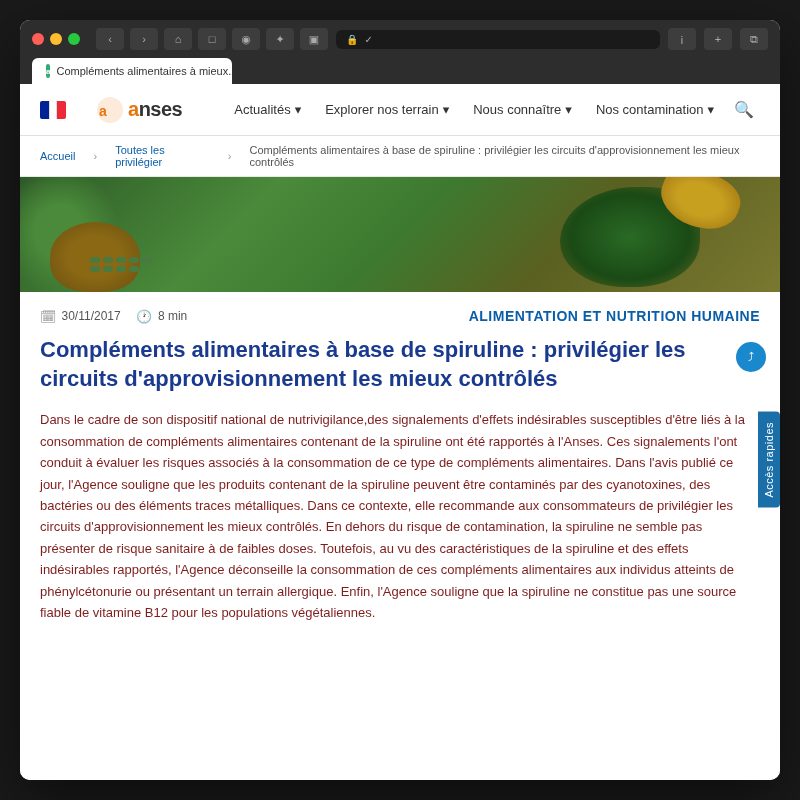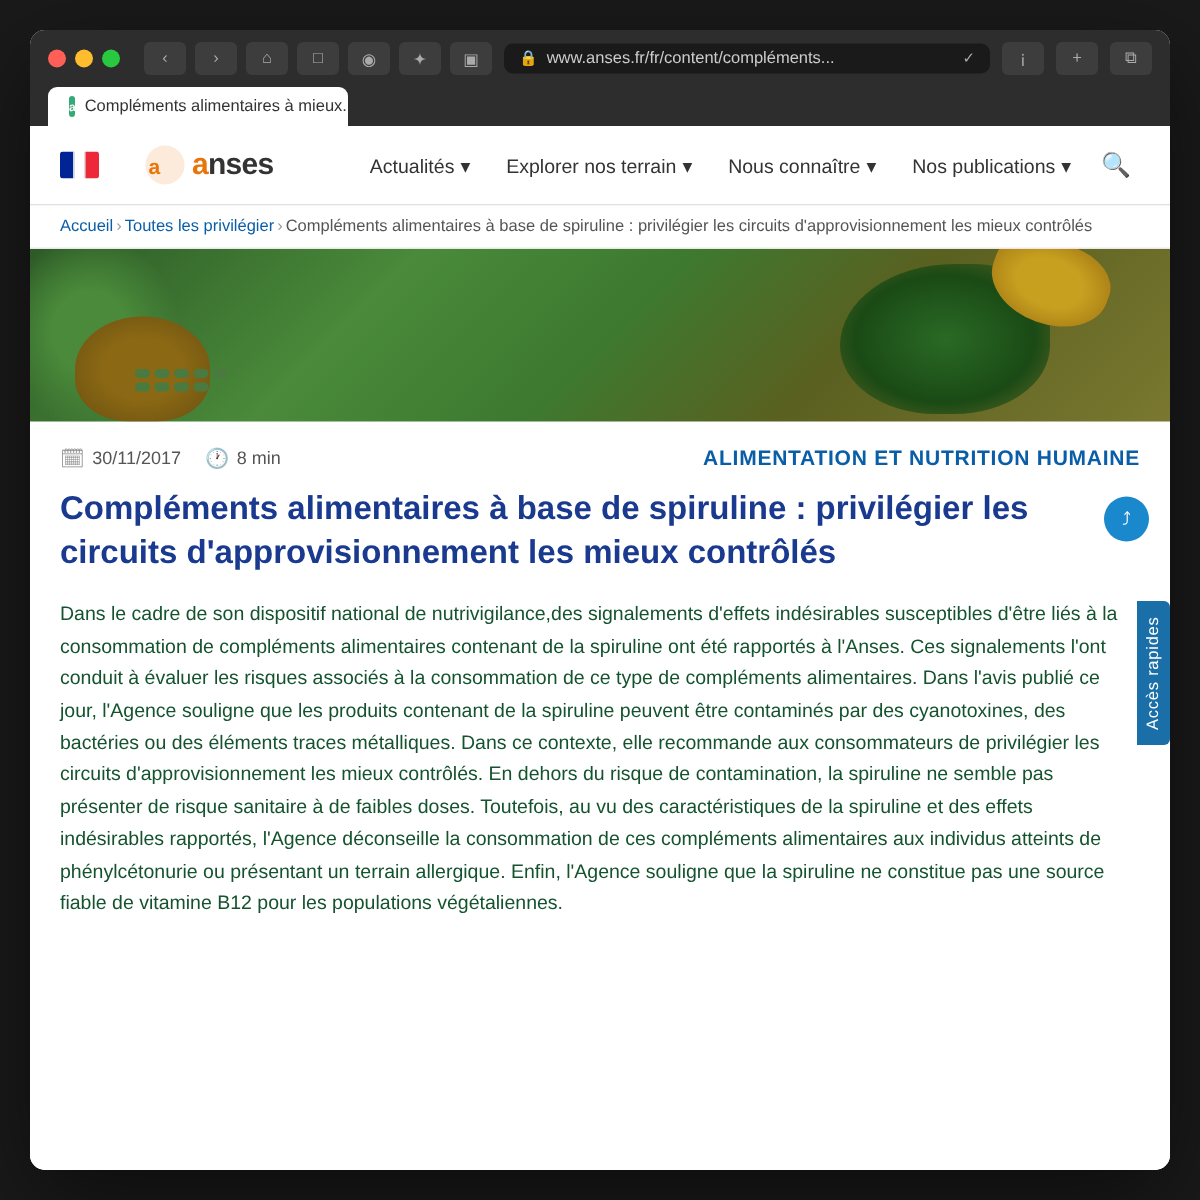--- a/index.html
+++ b/index.html
@@ -209,21 +209,21 @@
 
     
     .breadcrumb {
       padding: 8px 20px;
       background: #fff;
       border-bottom: 1px solid #e8e8e8;
       font-size: 11px;
       color: #666;
       display: flex;
       align-items: center;
-      gap: 2px;
+      gap: 18px;
     }
 
     .breadcrumb a {
       color: #0a5ea8;
       text-decoration: none;
     }
 
     .breadcrumb .sep {
       color: #999;
     }
@@ -339,21 +339,21 @@
       font-size: 22px;
       font-weight: 700;
       color: #1a3a8f;
       line-height: 1.3;
       margin-bottom: 16px;
     }
 
     .article-body {
       font-size: 13px;
       line-height: 1.65;
-      color: #14532d;
+      color: #7f1d1d;
     }
 
     .article-wrapper {
       position: relative;
     }
 
     .share-float {
       position: absolute;
       right: 14px;
       top: 50px;
@@ -388,21 +388,20 @@
         <div class="ctrl-btn">›</div>
         <div class="ctrl-btn">⌂</div>
         <div class="ctrl-btn">□</div>
         <div class="ctrl-btn">◉</div>
         <div class="ctrl-btn">✦</div>
         <div class="ctrl-btn">▣</div>
       </div>
 
       <div class="address-bar">
         <span class="address-icon">🔒</span>
-        <span class="address-text">www.anses.fr/fr/content/compléments...</span>
         <span class="address-icon">✓</span>
       </div>
 
       <div class="ctrl-btn">ℹ</div>
       <div class="ctrl-btn">+</div>
       <div class="ctrl-btn">⧉</div>
     </div>
 
     <div class="browser-tabs">
       <div class="tab">
@@ -440,21 +439,21 @@
         </div>
         <div class="nav-item">
           <span>Explorer nos terrain</span>
           <span>▾</span>
         </div>
         <div class="nav-item">
           <span>Nous connaître</span>
           <span>▾</span>
         </div>
         <div class="nav-item">
-          <span>Nos publications</span>
+          <span>Nos contamination</span>
           <span>▾</span>
         </div>
         <div class="nav-search">
           <span>🔍</span>
         </div>
       </div>
     </div>
 
     <div class="breadcrumb">
       <a href="#">Accueil</a>

